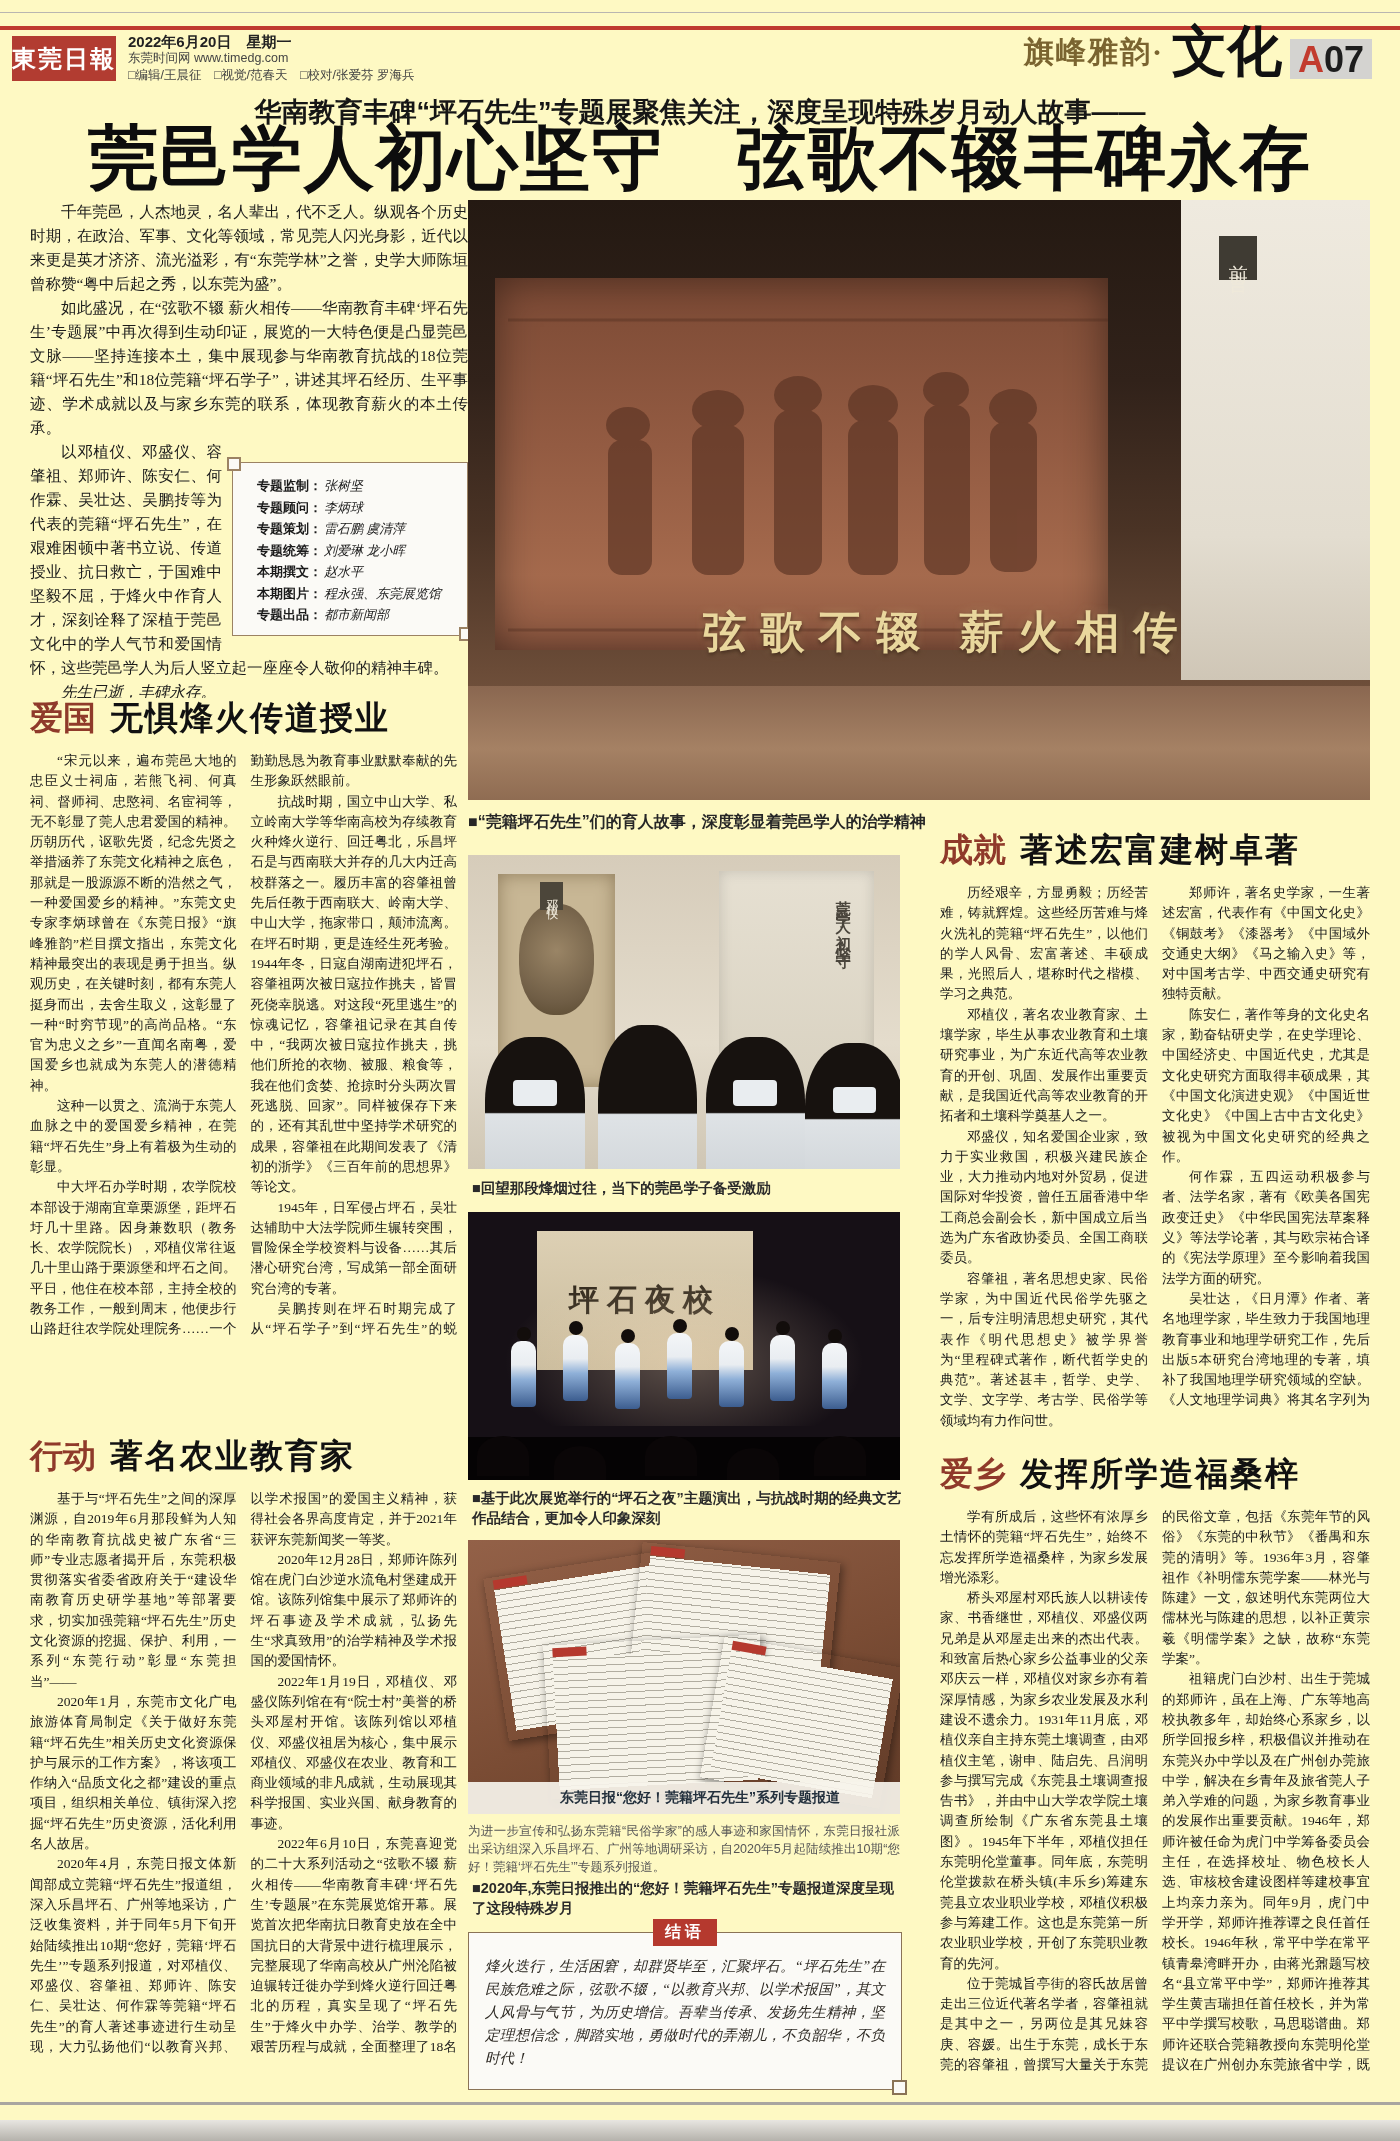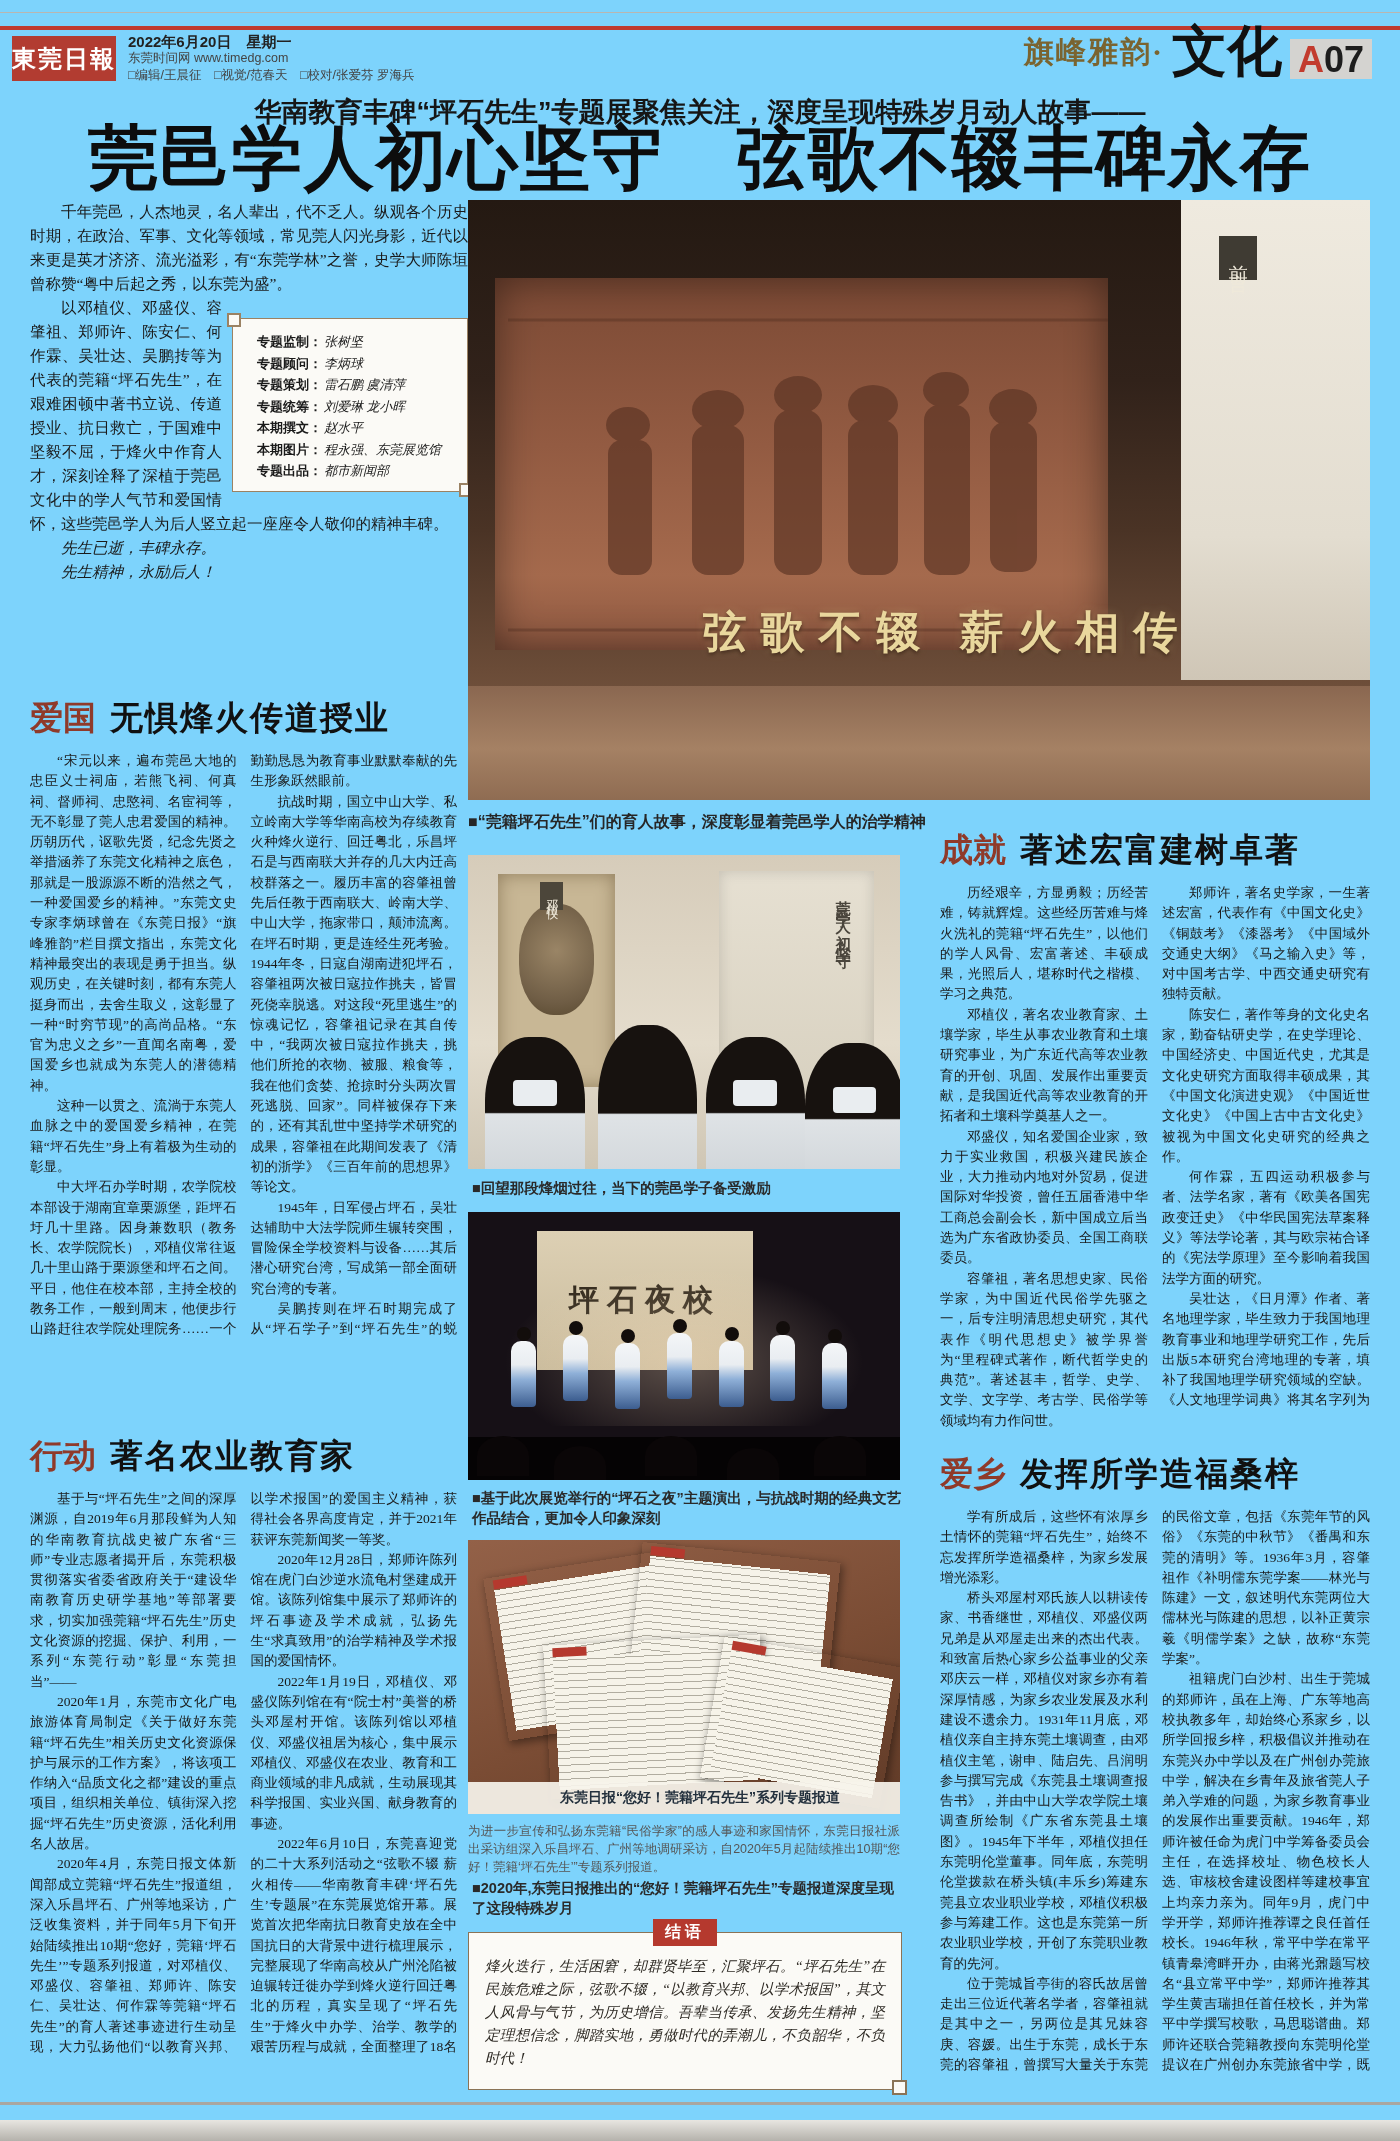--- a/index.html
+++ b/index.html
@@ -1,16 +1,16 @@
 <!DOCTYPE html>
 <html><head>
 <meta charset="utf-8">
 <style>
   html,body{margin:0;padding:0;background:#ffffff;}
-  #page{position:relative;width:1400px;height:2141px;background:#7dd3fc;overflow:hidden;
+  #page{position:relative;width:1400px;height:2141px;background:#fef9c3;overflow:hidden;
         font-family:"Liberation Serif", serif;color:#1a1a1a;}
   .abs{position:absolute;}
   
   .hairline-top{left:0;right:0;top:12px;height:1px;background:#b9b6b0;}
   .red-rule{left:0;right:0;top:26px;height:4px;background:#bf3a2e;}
   .logo{left:12px;top:36px;width:104px;height:45px;background:#b23c31;color:#fff;
         display:flex;align-items:center;justify-content:center;font-weight:bold;
         font-size:24px;letter-spacing:2px;font-family:"Liberation Serif",serif;}
   .dateblock{left:128px;top:33px;font-family:"Liberation Sans",sans-serif;line-height:17px;}
   .dateblock .d1{font-size:15px;font-weight:bold;color:#222;}
@@ -141,20 +141,21 @@
     <span class="col-name">旗峰雅韵·</span>
     <span class="sec-name">文化</span>
     <span class="pageno"><span class="a">A</span><span class="n">07</span></span>
   </div>
 
   <div class="abs kicker">华南教育丰碑“坪石先生”专题展聚焦关注，深度呈现特殊岁月动人故事——</div>
   <div class="abs headline">莞邑学人初心坚守　弦歌不辍丰碑永存</div>
 
   <div class="abs intro">
     <p>千年莞邑，人杰地灵，名人辈出，代不乏人。纵观各个历史时期，在政治、军事、文化等领域，常见莞人闪光身影，近代以来更是英才济济、流光溢彩，有“东莞学林”之誉，史学大师陈垣曾称赞“粤中后起之秀，以东莞为盛”。</p>
+    <p>如此盛况，在“弦歌不辍 薪火相传——华南教育丰碑‘坪石先生’专题展”中再次得到生动印证，展览的一大特色便是凸显莞邑文脉——坚持连接本土，集中展现参与华南教育抗战的18位莞籍“坪石先生”和18位莞籍“坪石学子”，讲述其坪石经历、生平事迹、学术成就以及与家乡东莞的联系，体现教育薪火的本土传承。</p>
     <div class="credits-box">
       <div class="credit-row">
           <span class="credit-label">专题监制：</span>
           <span class="credit-value">张树坚</span>
         </div>
       <div class="credit-row">
           <span class="credit-label">专题顾问：</span>
           <span class="credit-value">李炳球</span>
         </div>
       <div class="credit-row">

